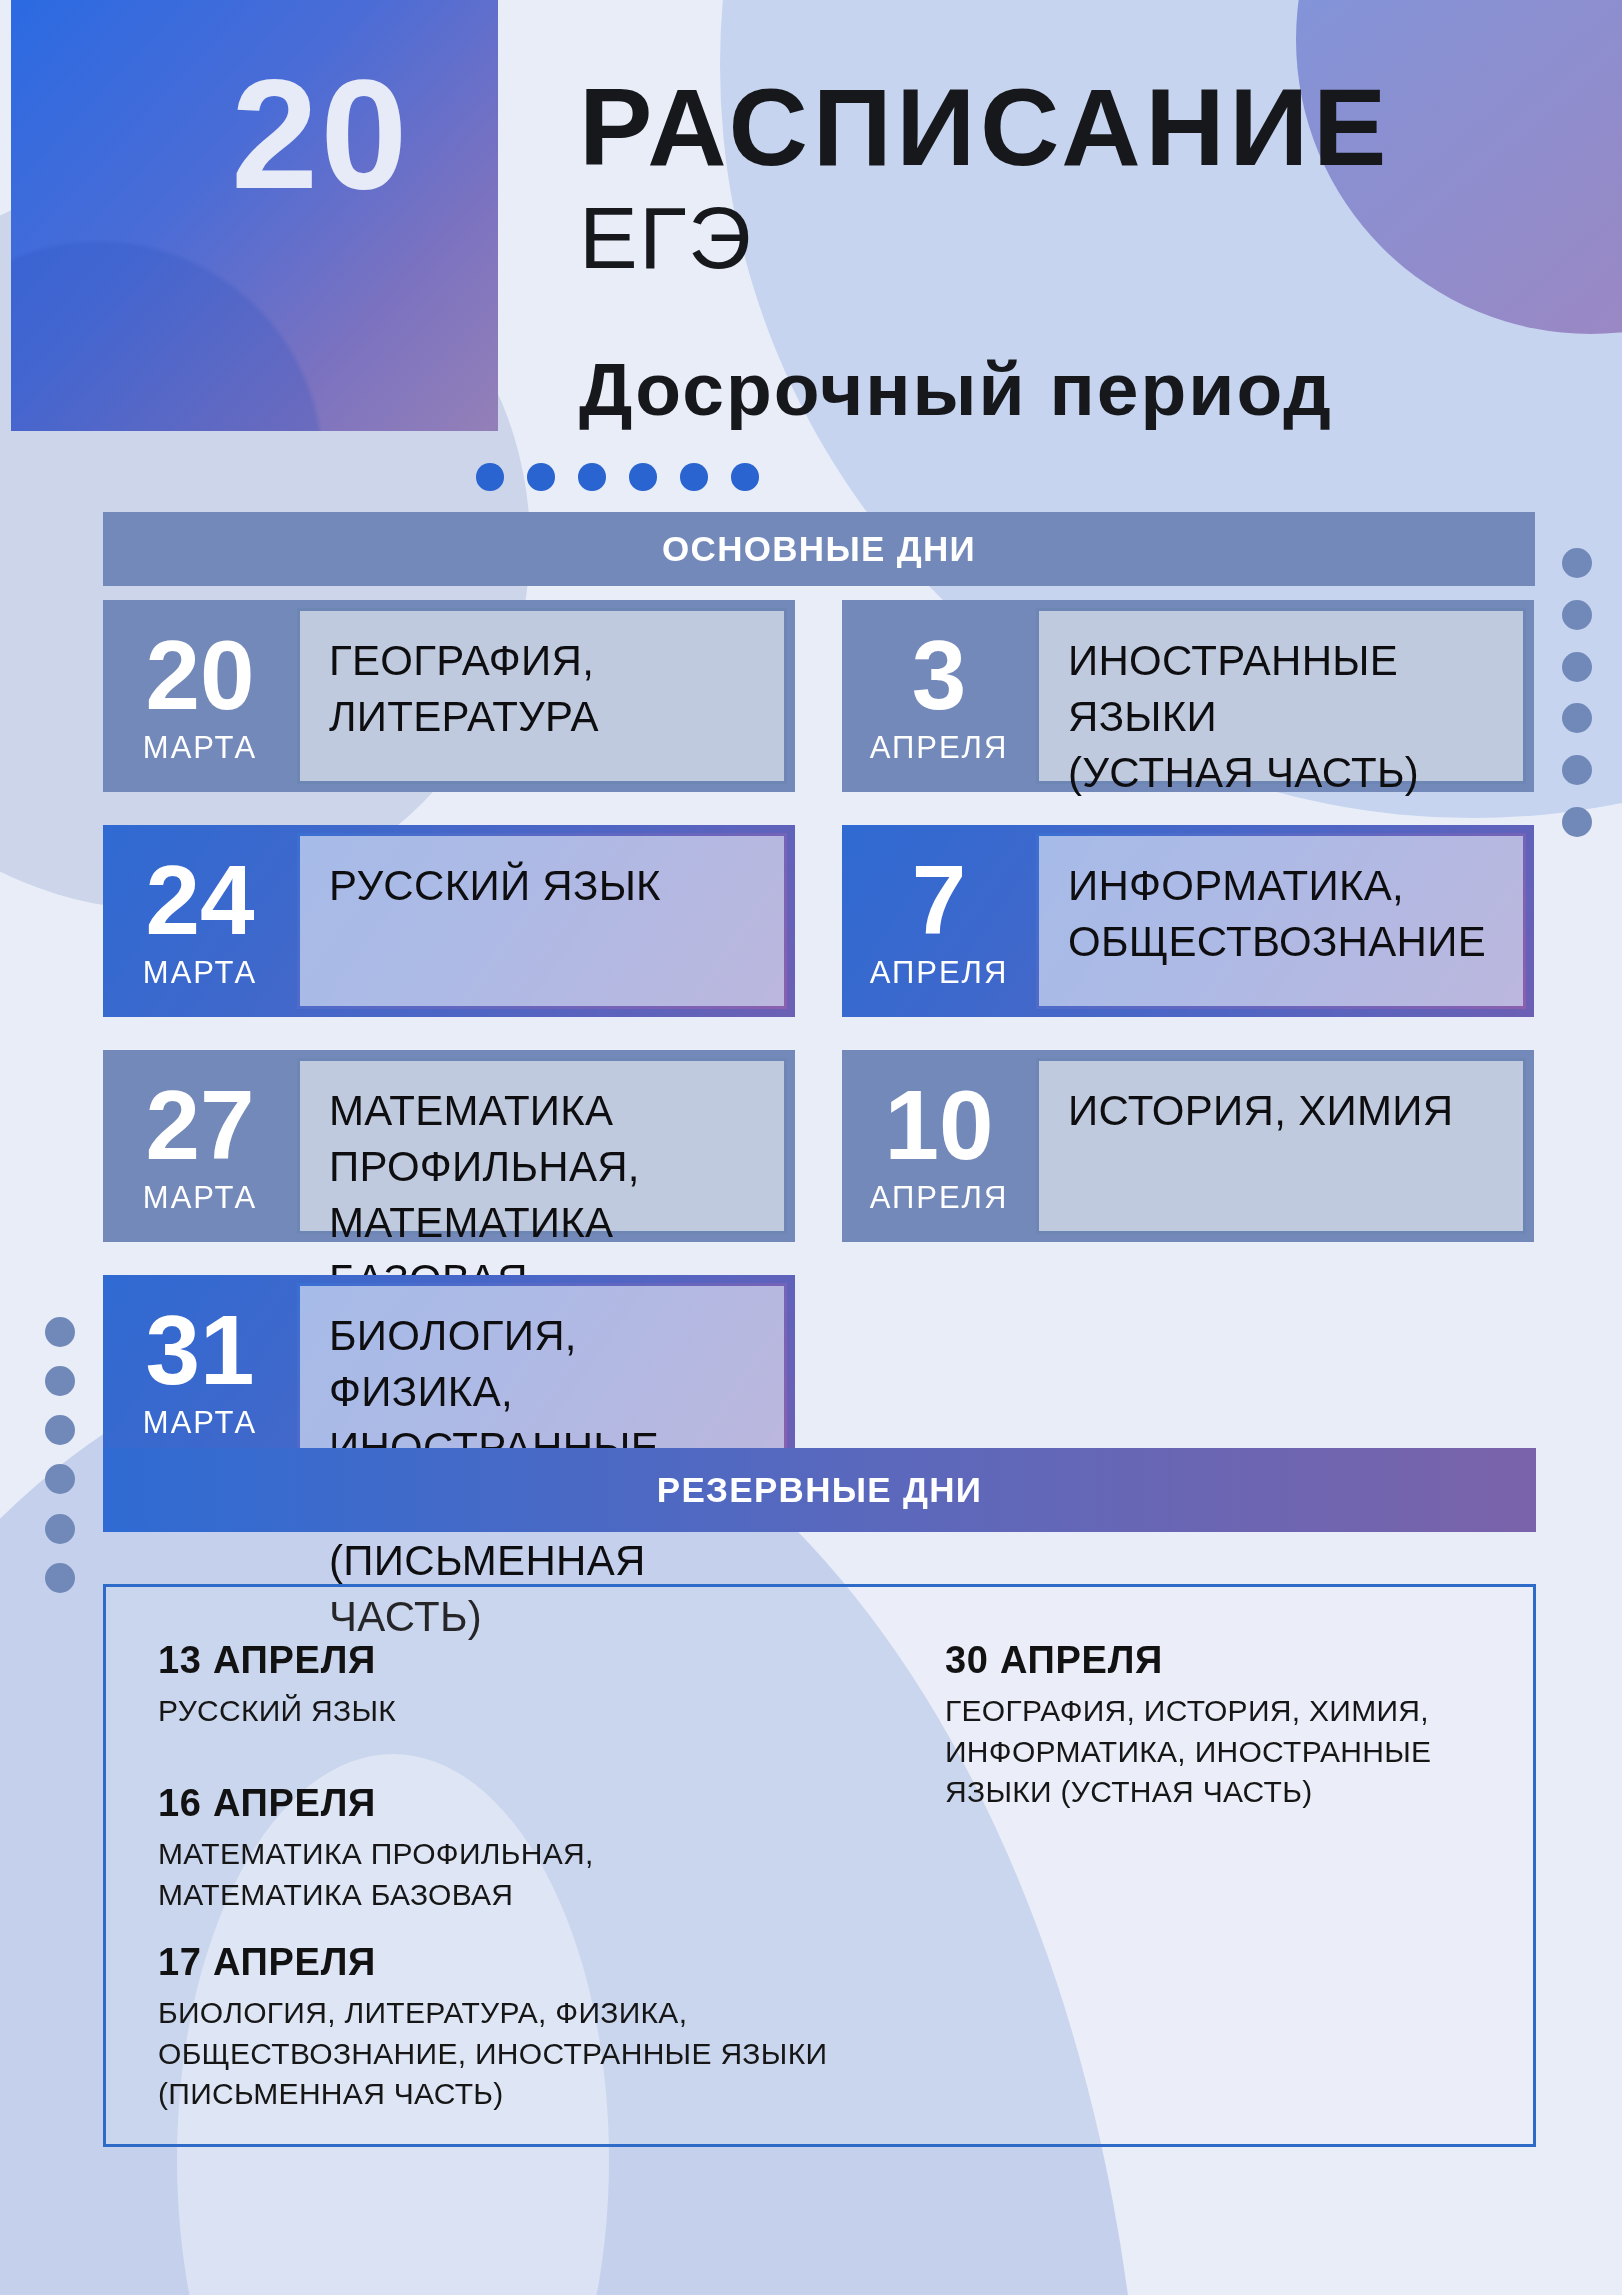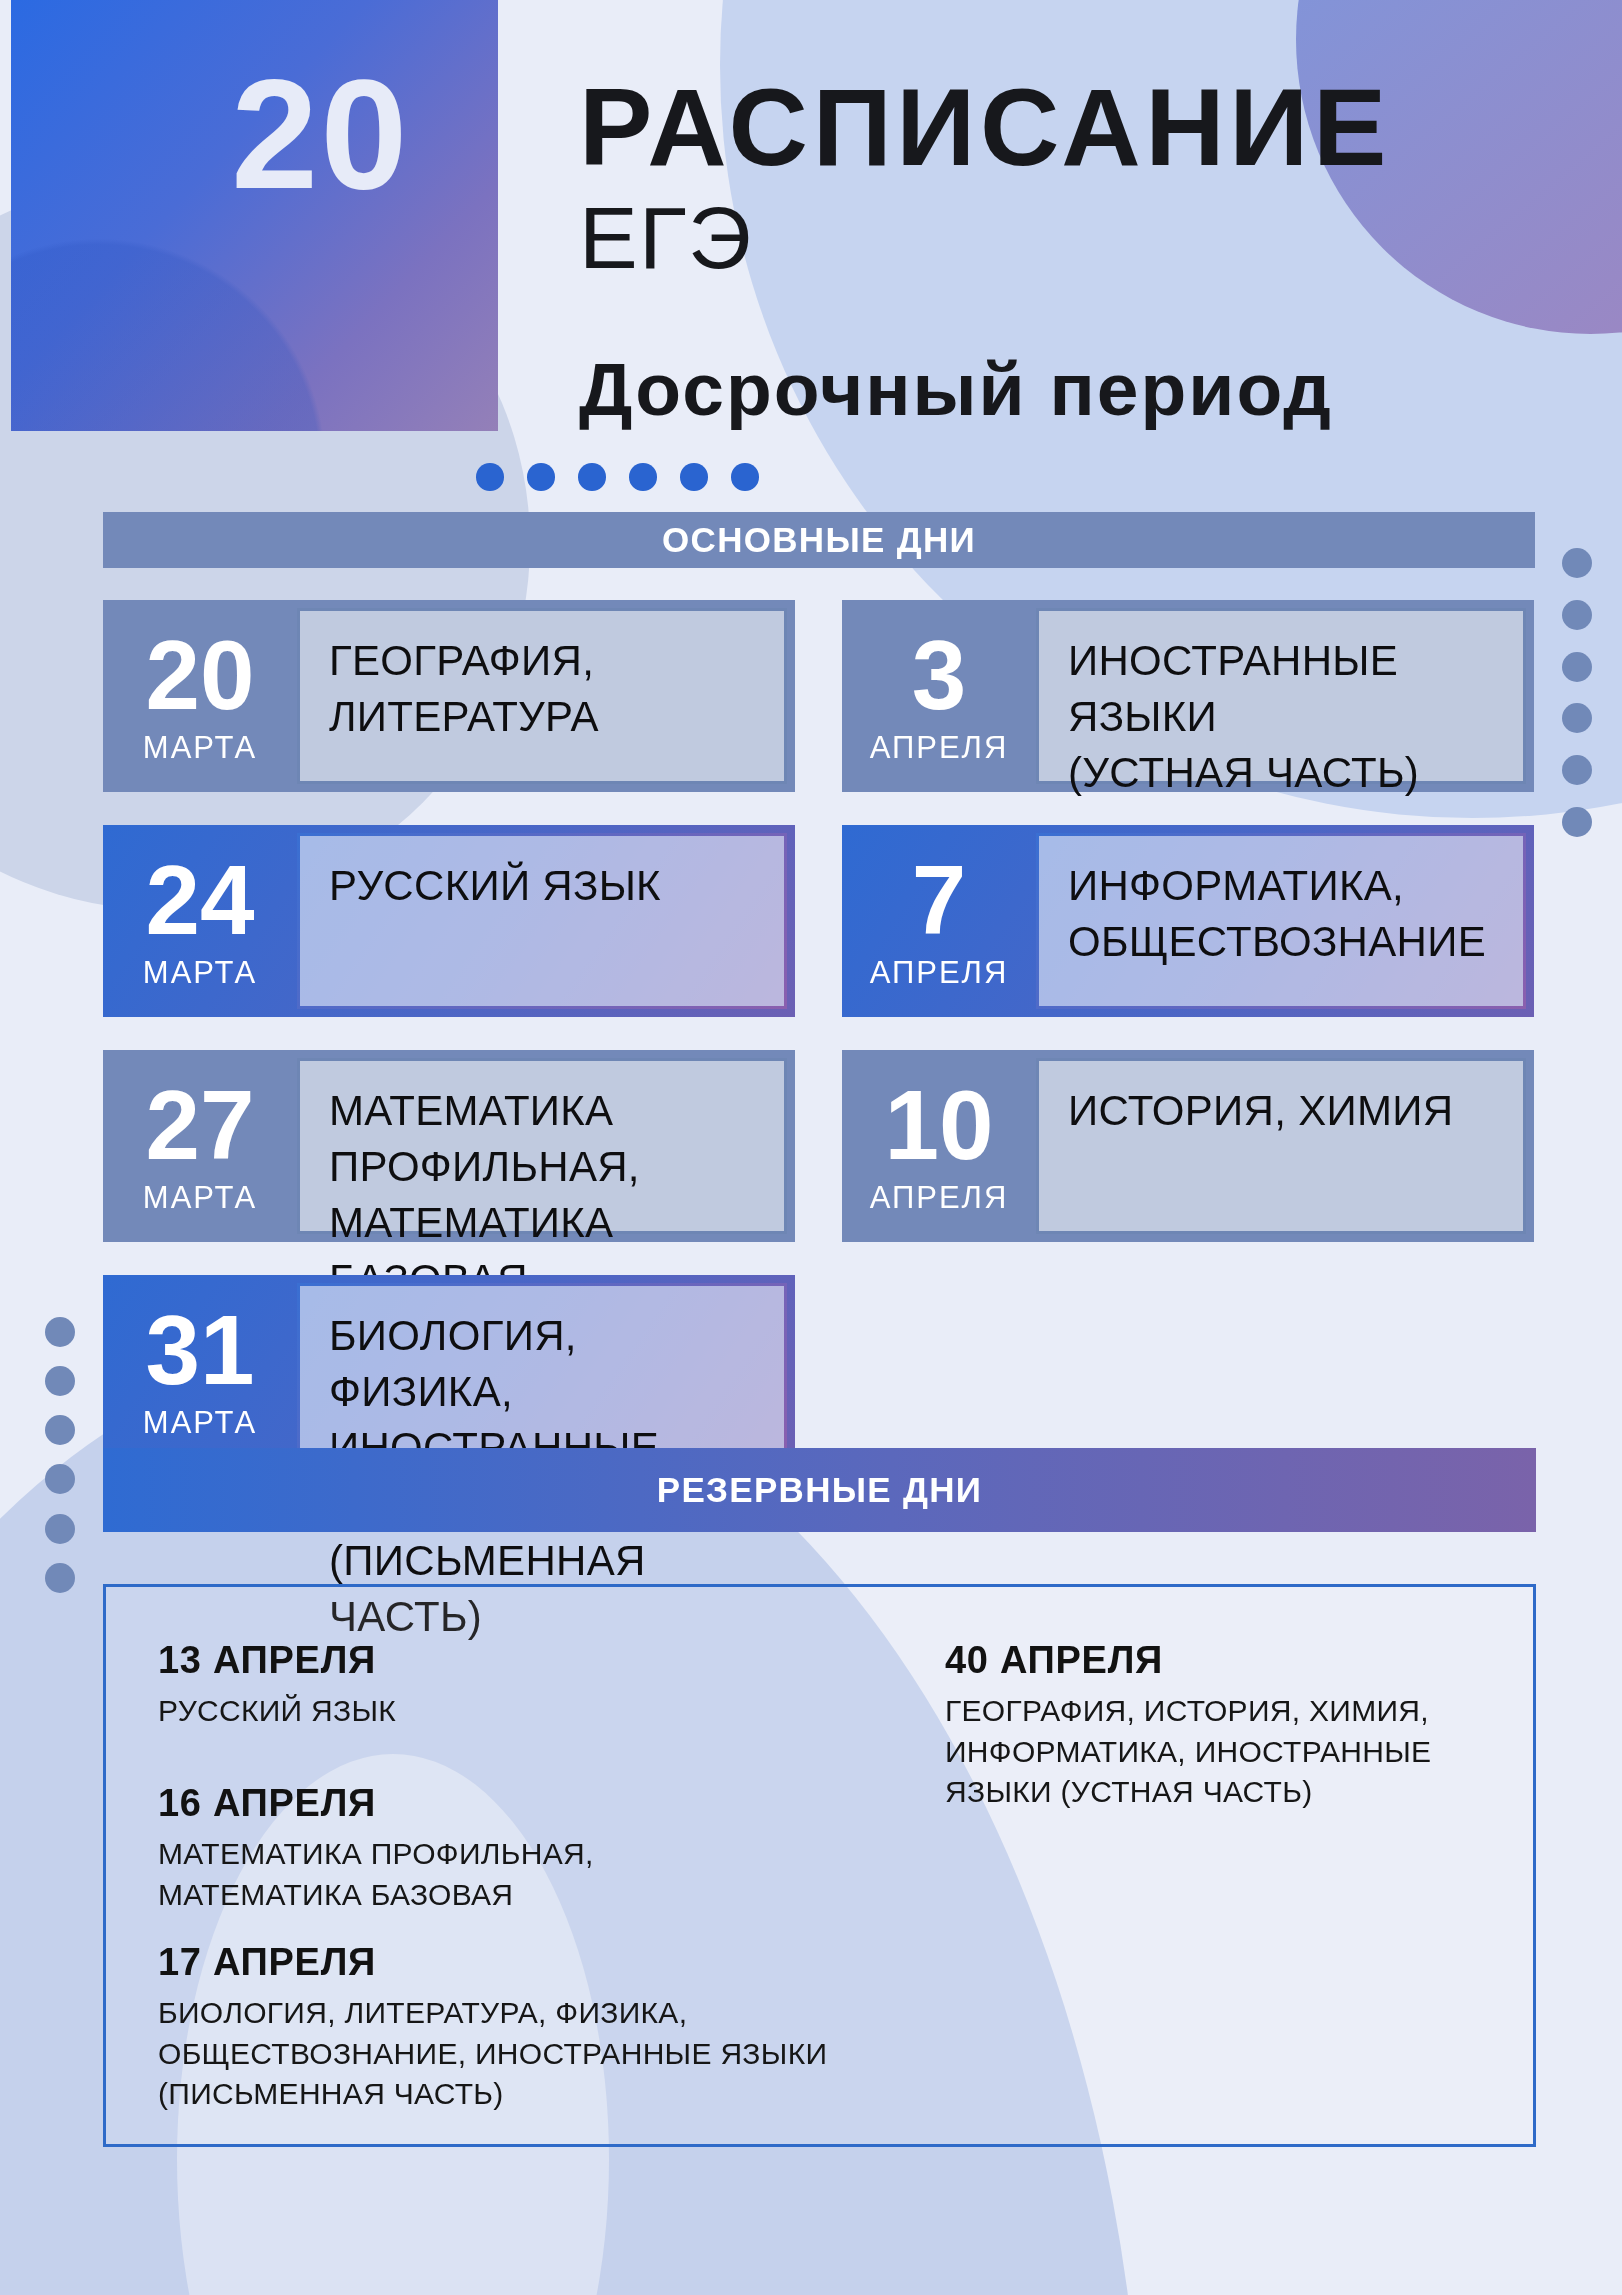--- a/index.html
+++ b/index.html
@@ -31,21 +31,21 @@
     letter-spacing:1.3px;color:#17181c;}
   .period-title{position:absolute;left:568px;top:346px;font-size:75px;font-weight:700;
     letter-spacing:2px;color:#17181c;}
 
   
   .dot{position:absolute;border-radius:50%;}
   .dot-top{width:27.5px;height:27.5px;background:#2a64d0;top:463px;}
   .sdot{width:30px;height:30px;background:#7189b8;}
 
   
-  .main-bar{position:absolute;left:92px;top:512px;width:1432px;height:56px;
+  .main-bar{position:absolute;left:92px;top:512px;width:1432px;height:74px;
     background:#7389b9;display:flex;align-items:center;justify-content:center;}
   .reserve-bar{position:absolute;left:92px;top:1448px;width:1433px;height:84px;
     background:linear-gradient(90deg,#2f6bd2 0%,#5b68bc 55%,#7a63aa 100%);
     display:flex;align-items:center;justify-content:center;z-index:3;}
   .bar-label{color:#ffffff;font-size:35px;font-weight:700;letter-spacing:1.3px;}
 
   
   .card{position:absolute;width:692px;height:192px;}
   .card.colL{left:92px;} .card.colR{left:831px;}
   .card.r1{top:600px;} .card.r2{top:825px;} .card.r3{top:1050px;} .card.r4{top:1275px;}
@@ -214,21 +214,21 @@
       <div class="rsub">МАТЕМАТИКА ПРОФИЛЬНАЯ,
 МАТЕМАТИКА БАЗОВАЯ</div>
     </div>
     <div class="rgroup g3">
       <div class="rdate">17 АПРЕЛЯ</div>
       <div class="rsub">БИОЛОГИЯ, ЛИТЕРАТУРА, ФИЗИКА,
 ОБЩЕСТВОЗНАНИЕ, ИНОСТРАННЫЕ ЯЗЫКИ
 (ПИСЬМЕННАЯ ЧАСТЬ)</div>
     </div>
     <div class="rgroup g4">
-      <div class="rdate">40 АПРЕЛЯ</div>
+      <div class="rdate">30 АПРЕЛЯ</div>
       <div class="rsub">ГЕОГРАФИЯ, ИСТОРИЯ, ХИМИЯ,
 ИНФОРМАТИКА, ИНОСТРАННЫЕ
 ЯЗЫКИ (УСТНАЯ ЧАСТЬ)</div>
     </div>
 
   </div>
 </div>
 
 
 </body></html>

